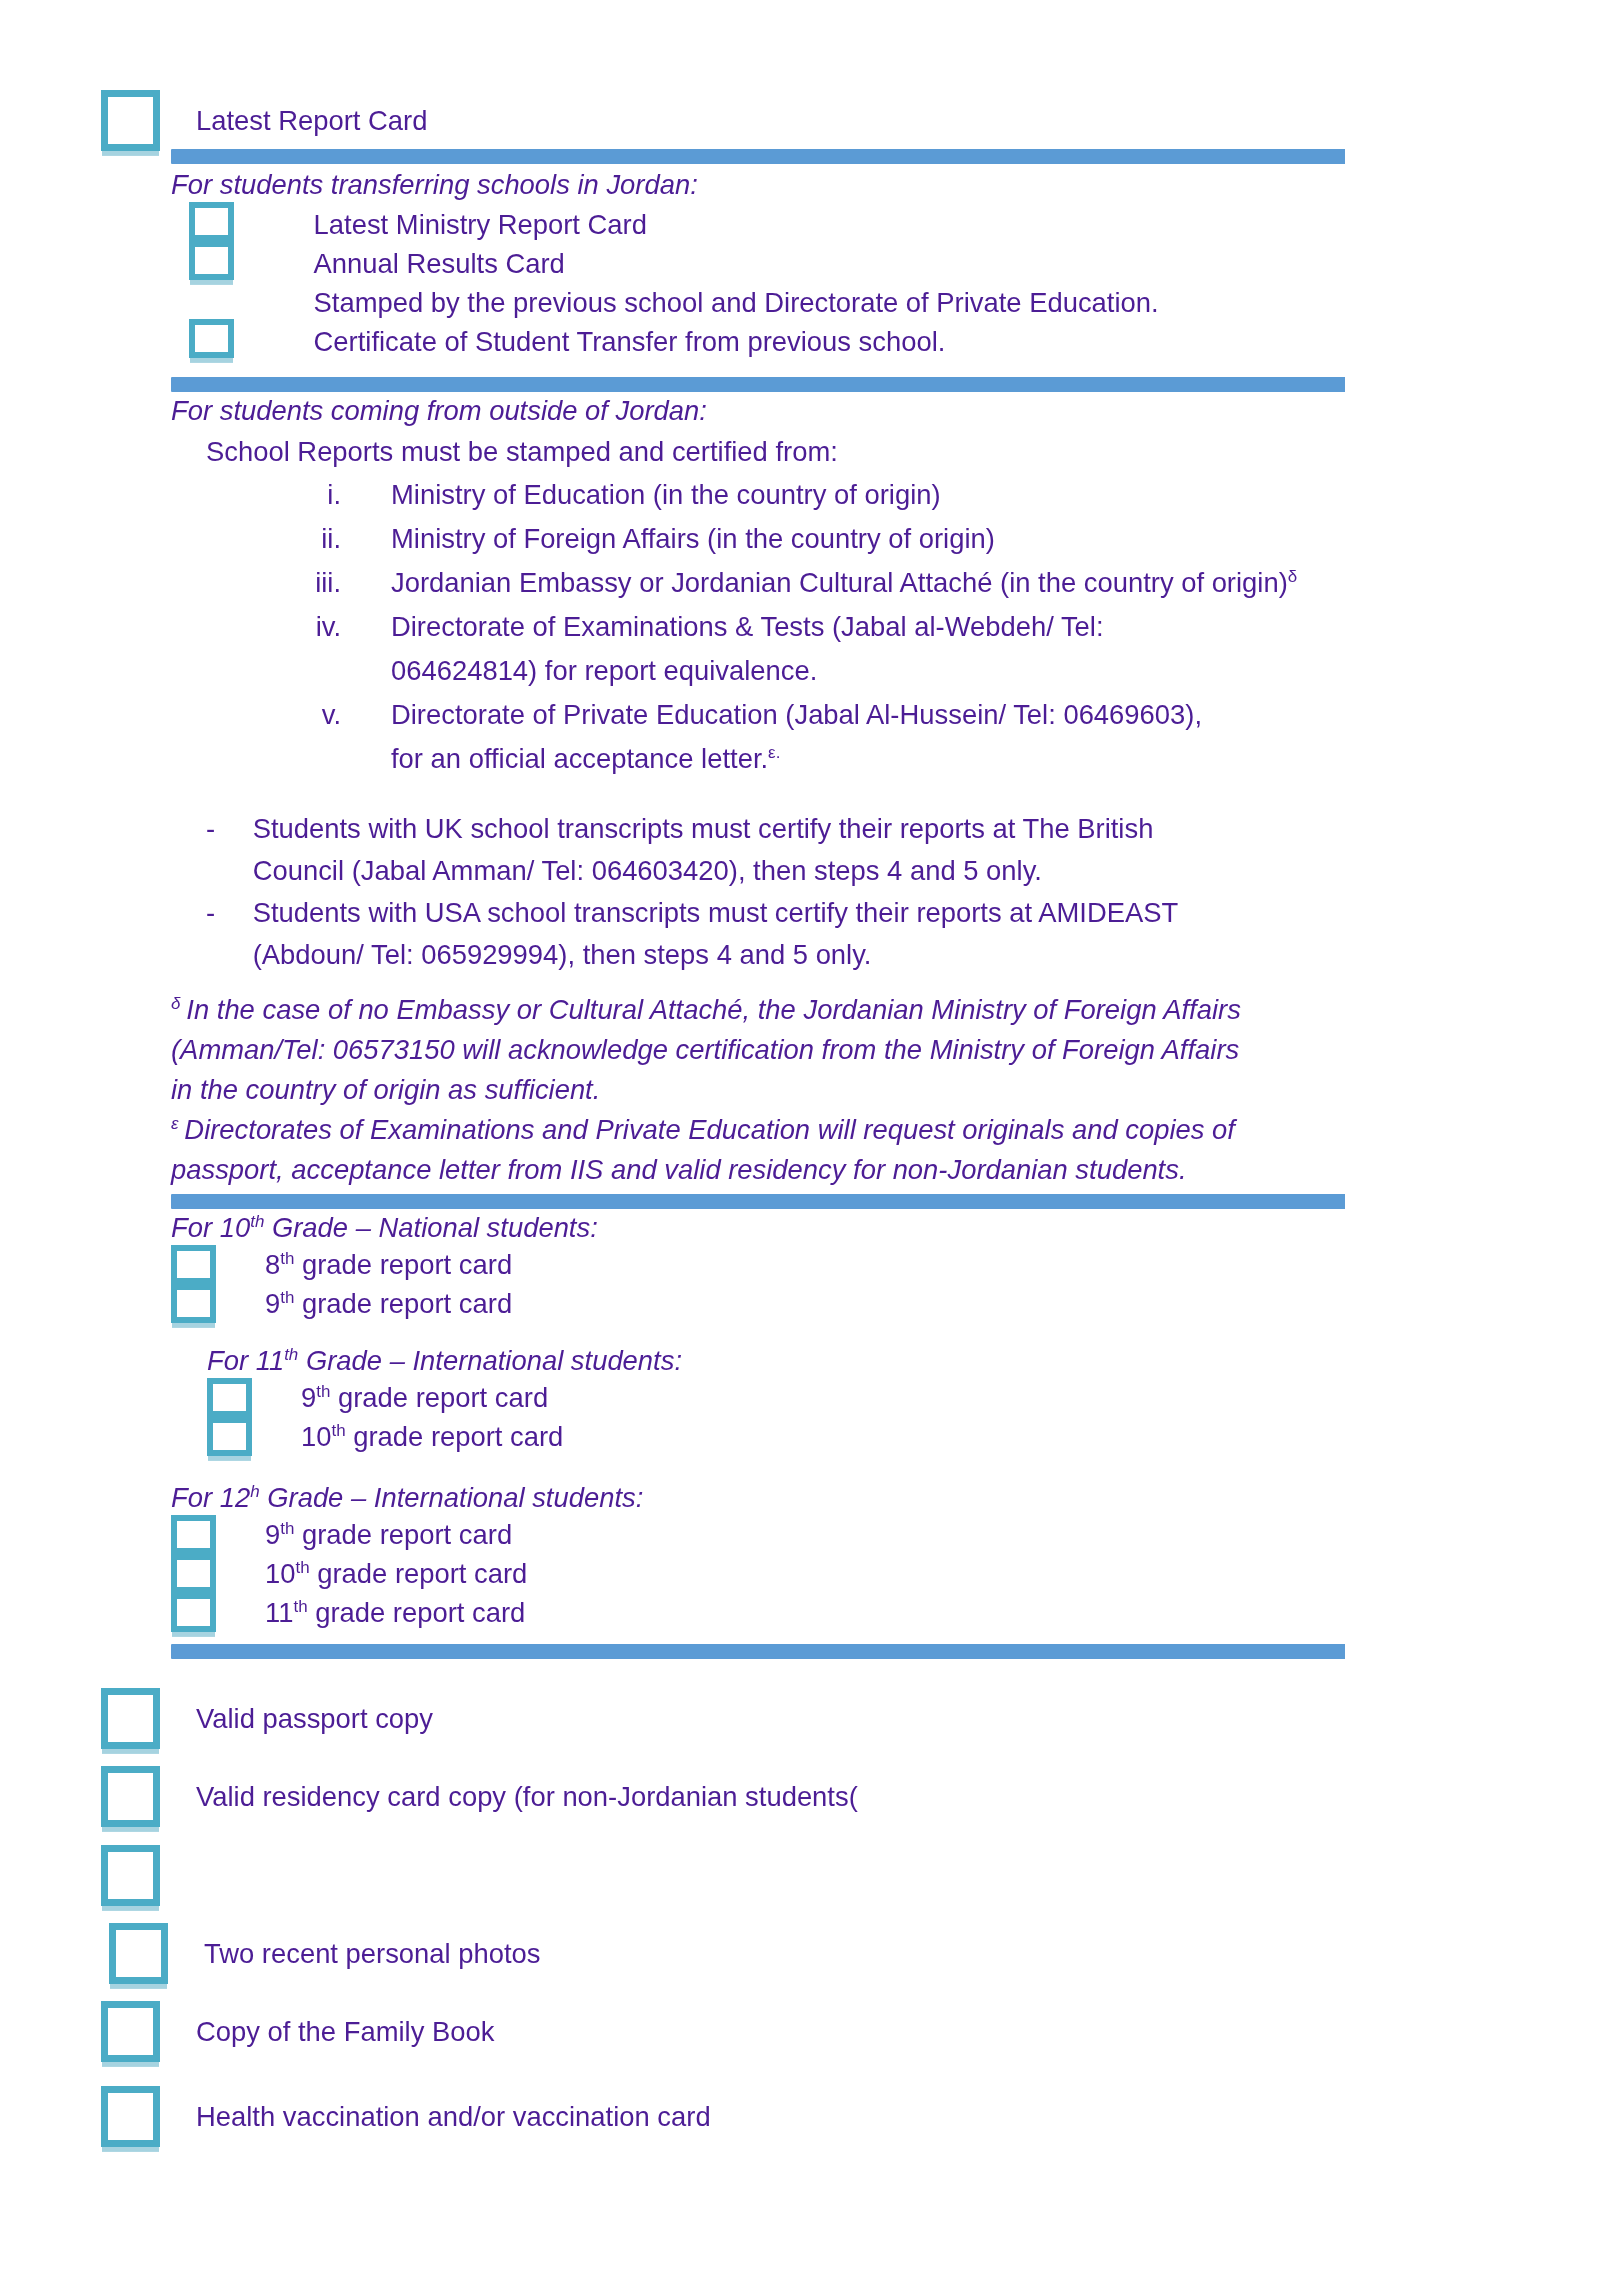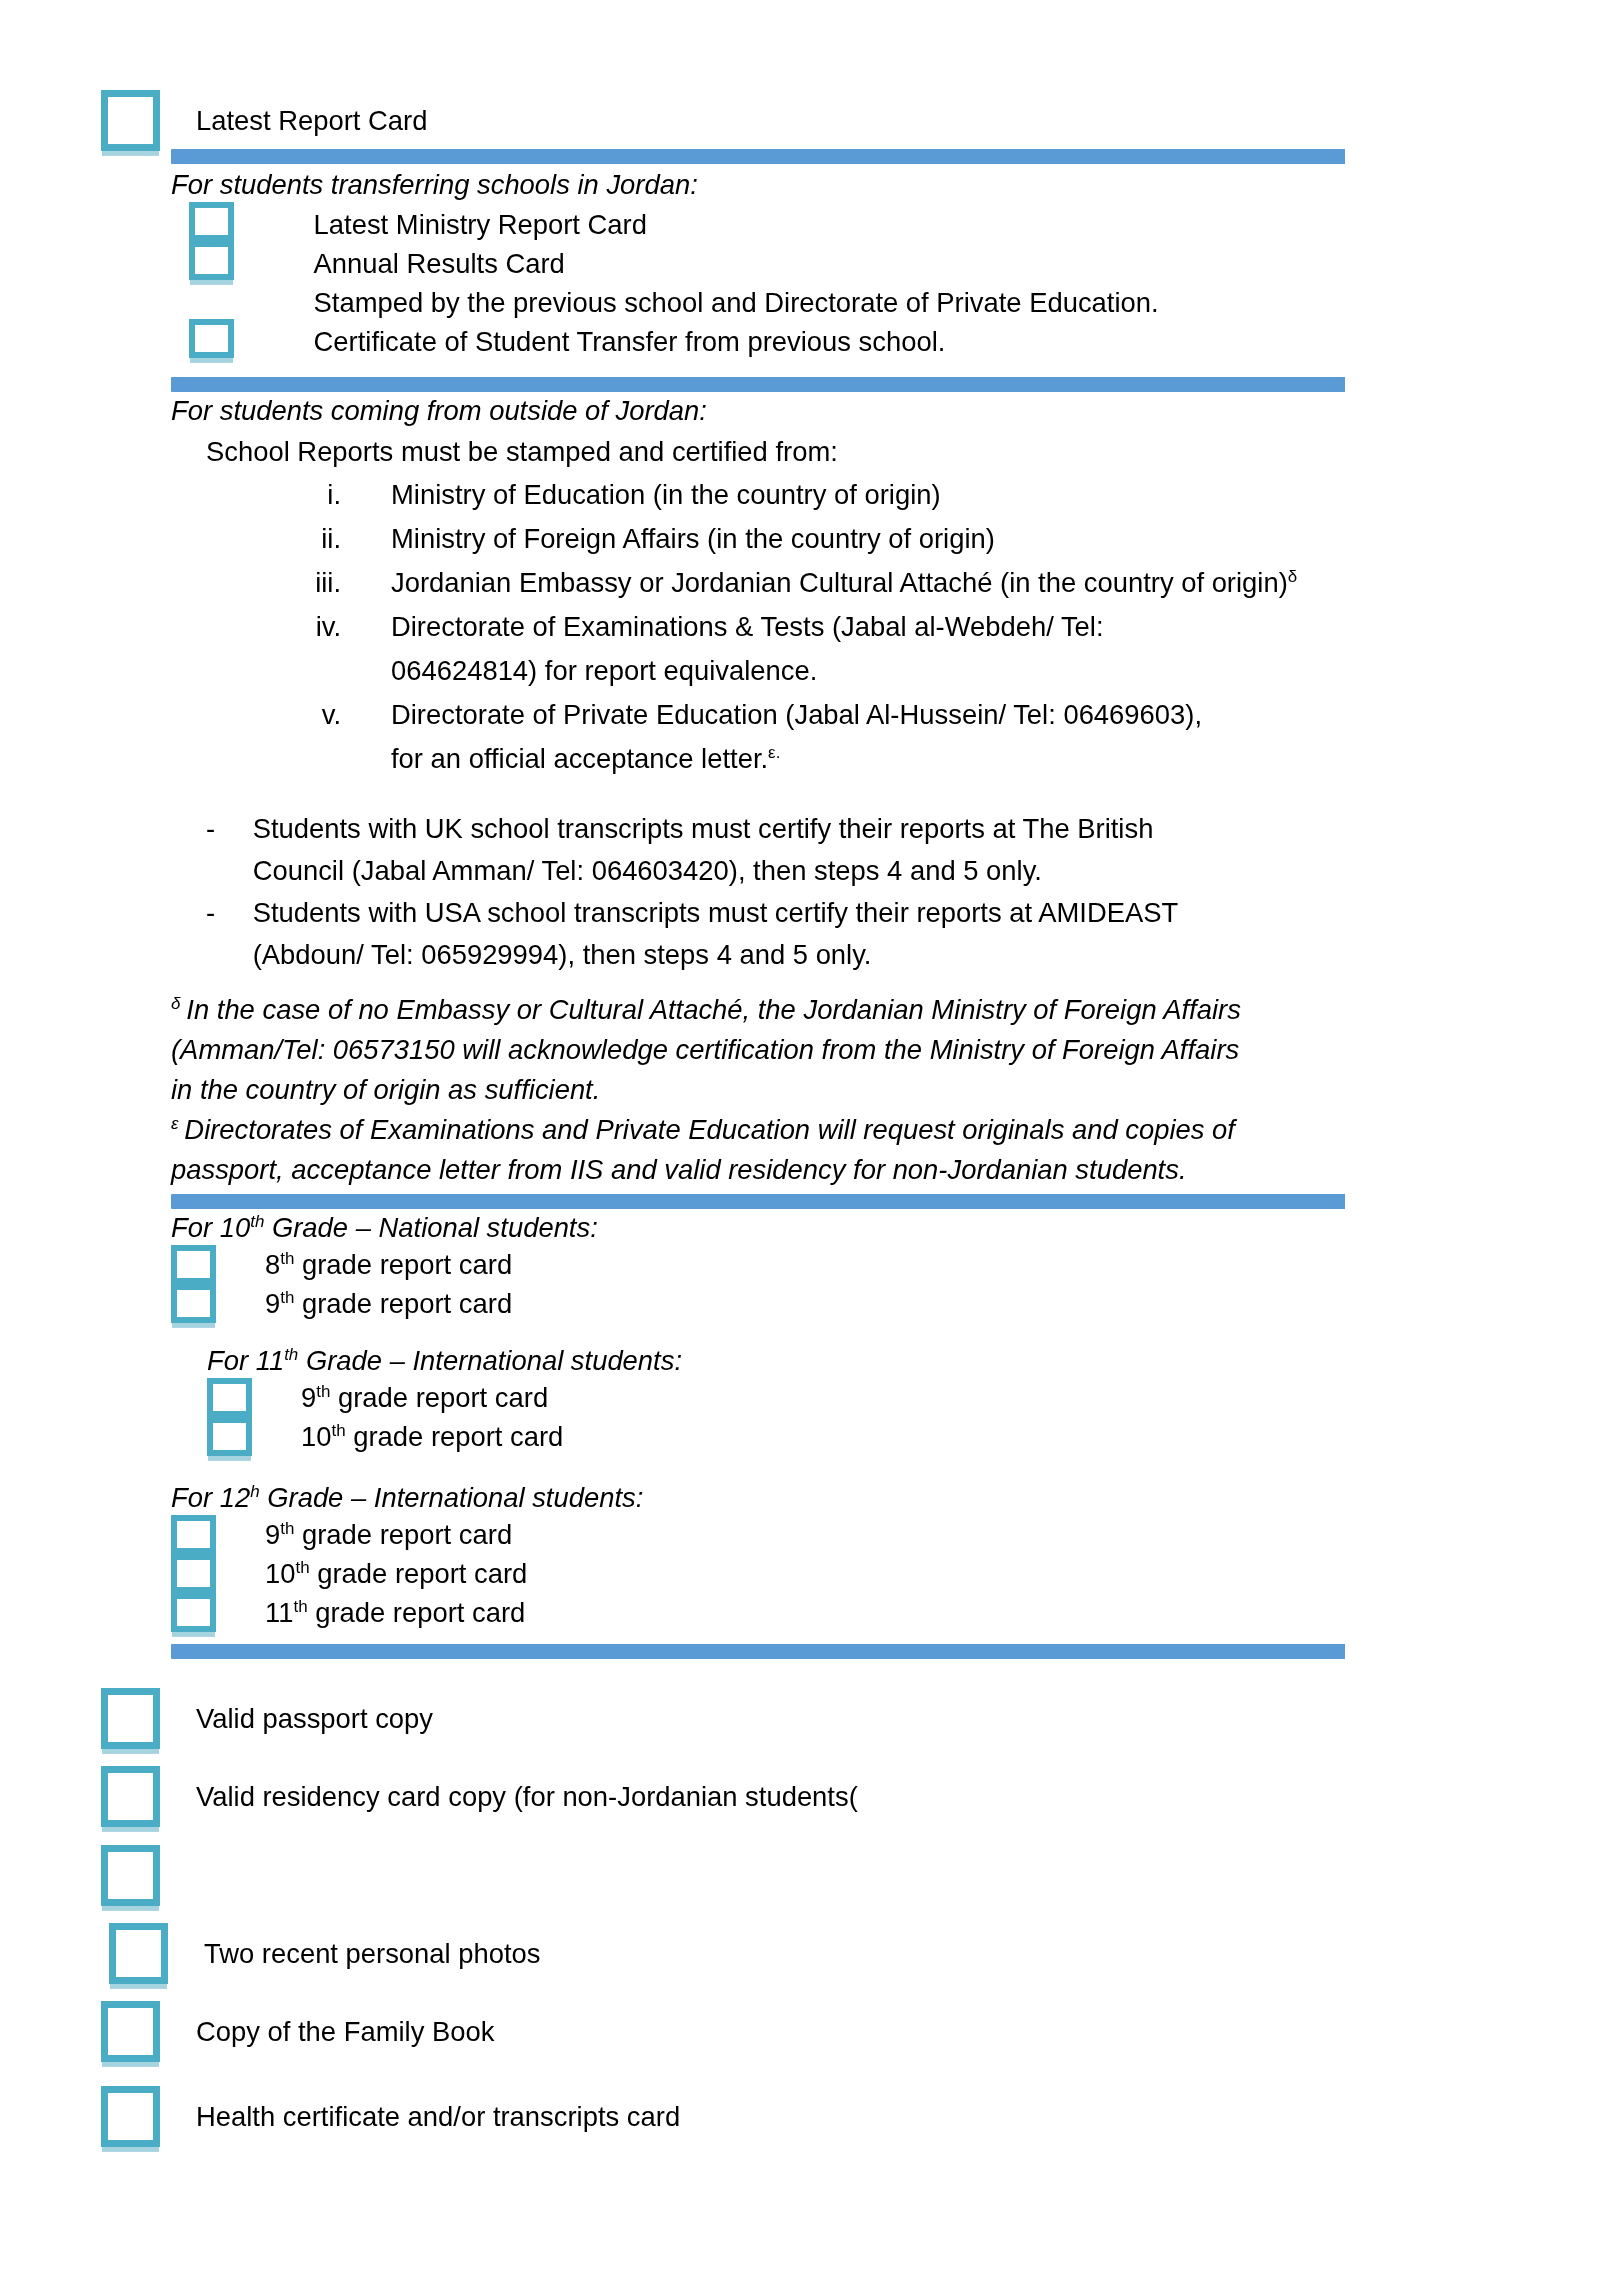--- a/index.html
+++ b/index.html
@@ -1,19 +1,19 @@
 <!DOCTYPE html>
 <html><head>
 <meta charset="utf-8">
 <style>
   * { margin:0; padding:0; box-sizing:border-box; }
   html,body { background:#ffffff; }
   .page {
     position:relative; width:1345px; height:2293px; background:#ffffff;
-    font-family:"Liberation Sans", sans-serif; font-size:27.4px; color:#000000;
+    font-family:"Liberation Sans", sans-serif; font-size:27.4px; color:#4c1d95;
     overflow:hidden;
   }
   .abs { position:absolute; }
   .flex-row { display:flex; align-items:center; gap:36px; }
   .bar { position:absolute; width:1255px; height:14.7px; background:#5b9bd5; border-radius:1px; }
   .cb { flex:0 0 auto; background:#fff; display:inline-block; }
   .cb-lg { width:59px; height:61px; border:7.8px solid #4bacc6; }
   .cb-sm { width:45px; height:39px; border:6.9px solid #4bacc6; }
   .lip { box-shadow:0 5.9px 0 -1px #a6d3e0; }
   .label, .stext, .gtext, .rtext { white-space:pre; }
@@ -204,17 +204,17 @@
     <span class="label">Two recent personal photos</span>
   </div>
 
   <div class="abs flex-row" style="left:101px; top:2001px;">
     <span class="cb cb-lg lip"></span>
     <span class="label">Copy of the Family Book</span>
   </div>
 
   <div class="abs flex-row" style="left:101px; top:2086px;">
     <span class="cb cb-lg lip"></span>
-    <span class="label">Health certificate and/or transcripts card</span>
+    <span class="label">Health vaccination and/or vaccination card</span>
   </div>
 
 </div>
 
 
 </body></html>

